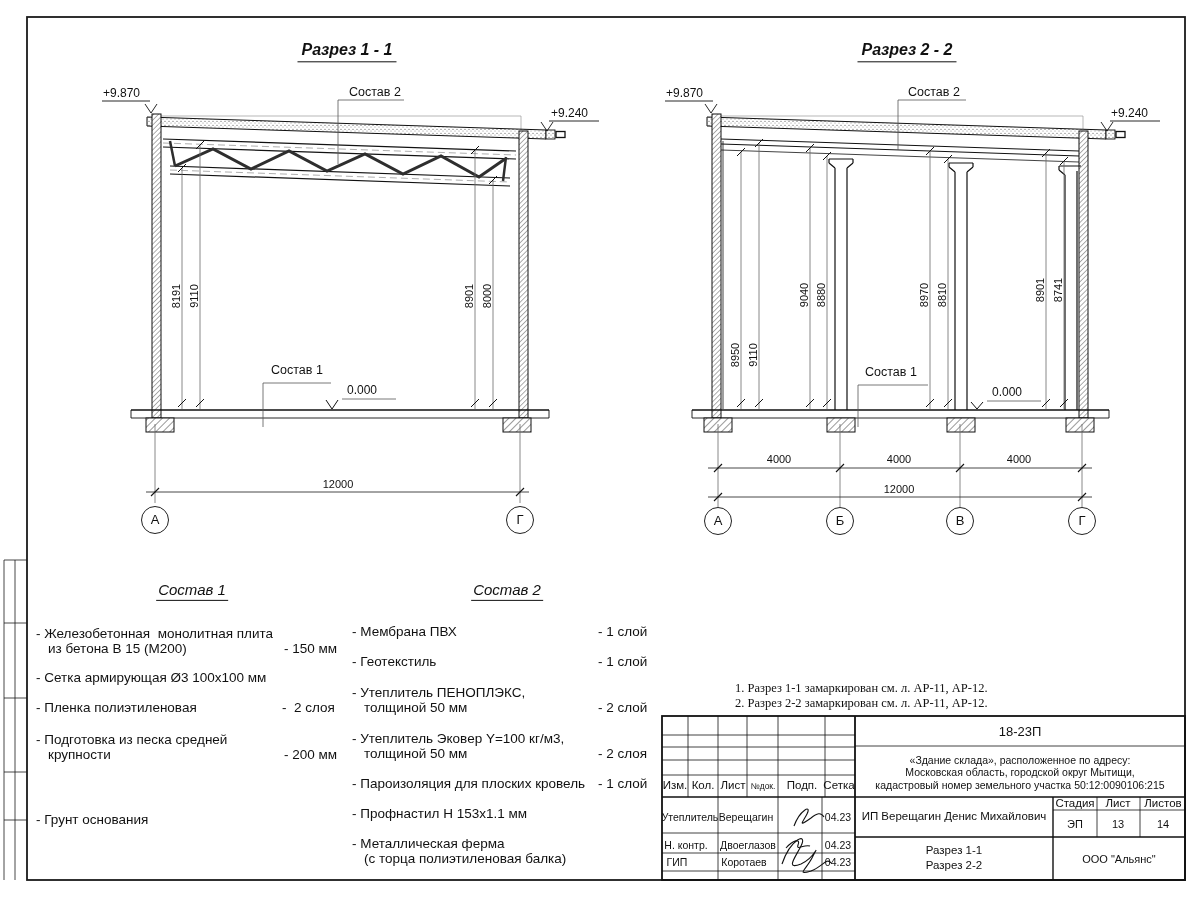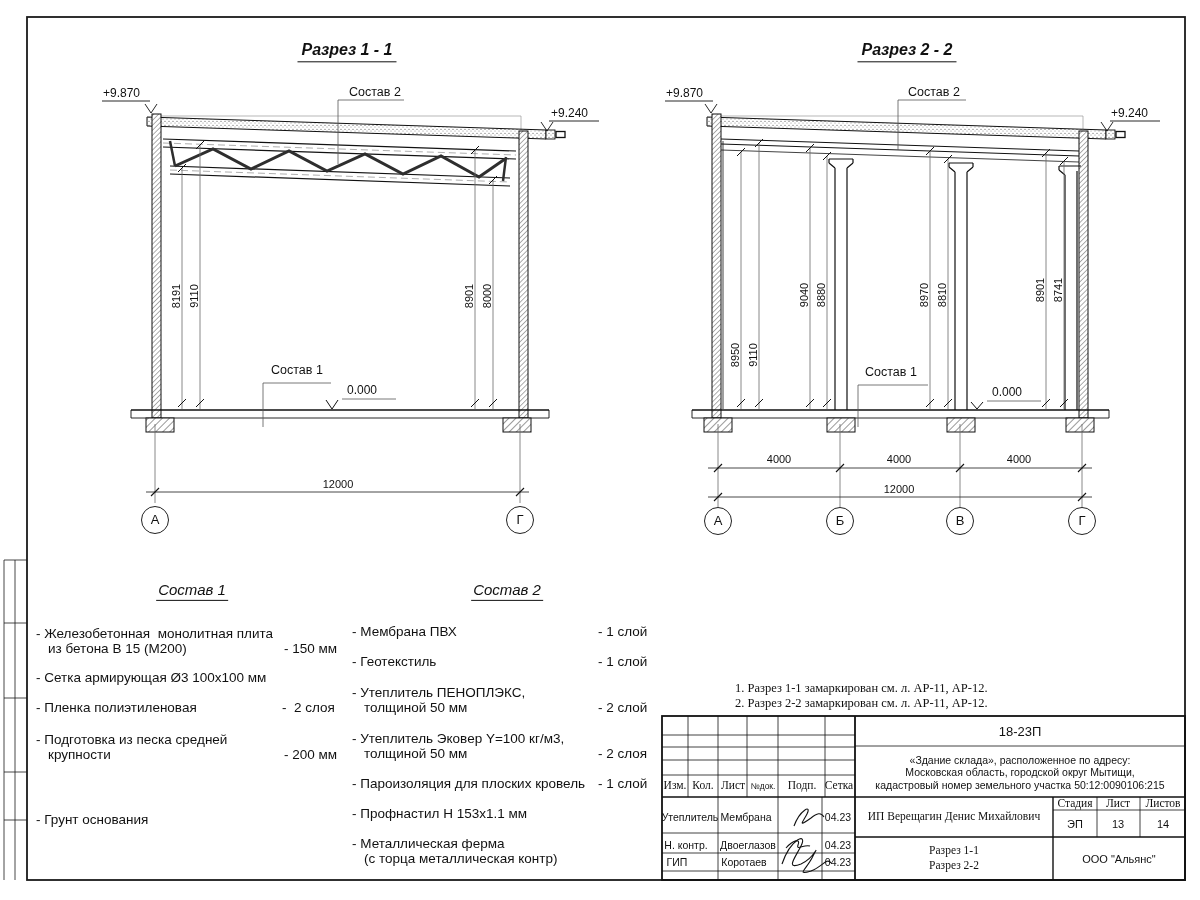--- a/index.html
+++ b/index.html
@@ -10,21 +10,21 @@
   .c{transform:translate(-50%,-50%);}
   .vdim{transform:translate(-50%,-50%) rotate(-90deg);font-size:11px;}
   .dim{font-size:11px;}
   .lbl{font-size:12.5px;}
   .elev{font-size:12px;}
   .axis{font-size:13px;}
   .stitle{font-size:16px;font-style:italic;font-weight:bold;border-bottom:1.3px solid #111;padding:0 4px 2px 4px;}
   .ctitle{font-size:15px;font-style:italic;border-bottom:1px solid #111;padding:0 2px 2px 2px;}
   .li{font-size:13.5px;}
   .note{font-size:12.5px;font-family:Liberation Serif, serif;}
-  .tb{font-size:11.5px;font-family:Liberation Serif, serif;}
+  .tb{font-size:11.5px;}
   .tbs{font-size:10.5px;}
   .tbxs{font-size:8.5px;}
   .tbm{font-size:13px;}
   .tbv{font-size:11px;}
 </style>
 </head>
 <body>
 
 <div id="sheet">
 
@@ -337,37 +337,37 @@
 <span class="t li" style="left:352px;top:685px">- Утеплитель ПЕНОПЛЭКС,</span>
 <span class="t li" style="left:364px;top:700px">толщиной 50 мм</span>
 <span class="t li" style="left:598px;top:700px">- 2 слой</span>
 <span class="t li" style="left:352px;top:731px">- Утеплитель Эковер Y=100 кг/м3,</span>
 <span class="t li" style="left:364px;top:746px">толщиной 50 мм</span>
 <span class="t li" style="left:598px;top:746px">- 2 слоя</span>
 <span class="t li" style="left:352px;top:776px">- Пароизоляция для плоских кровель</span>
 <span class="t li" style="left:598px;top:776px">- 1 слой</span>
 <span class="t li" style="left:352px;top:806px">- Профнастил Н 153х1.1 мм</span>
 <span class="t li" style="left:352px;top:836px">- Металлическая ферма</span>
-<span class="t li" style="left:364px;top:851px">(с торца металлическая контр)</span>
+<span class="t li" style="left:364px;top:851px">(с торца полиэтиленовая балка)</span>
 
 <span class="t note" style="left:735px;top:681px">1. Разрез 1-1 замаркирован см. л. АР-11, АР-12.</span>
 <span class="t note" style="left:735px;top:696px">2. Разрез 2-2 замаркирован см. л. АР-11, АР-12.</span>
 
 <span class="t c tbm" style="left:1020px;top:732px">18-23П</span>
 <span class="t c tbs" style="left:1020px;top:760px">«Здание склада», расположенное по адресу:</span>
 <span class="t c tbs" style="left:1020px;top:772px">Московская область, городской округ Мытищи,</span>
 <span class="t c tbs" style="left:1020px;top:785px">кадастровый номер земельного участка 50:12:0090106:215</span>
 <span class="t c tb" style="left:675px;top:786px">Изм.</span>
 <span class="t c tb" style="left:703px;top:786px">Кол.</span>
 <span class="t c tb" style="left:733px;top:786px">Лист</span>
 <span class="t c tbxs" style="left:763px;top:787px">№док.</span>
 <span class="t c tb" style="left:802px;top:786px">Подп.</span>
 <span class="t c tb" style="left:839px;top:786px">Сетка</span>
 <span class="t c tbs" style="left:690px;top:817px">Утеплитель</span>
-<span class="t c tbs" style="left:746px;top:817px">Мембрана</span>
+<span class="t c tbs" style="left:746px;top:817px">Верещагин</span>
 <span class="t c tbs" style="left:838px;top:817px">04.23</span>
 <span class="t c tbs" style="left:686px;top:845px">Н. контр.</span>
 <span class="t c tbs" style="left:748px;top:845px">Двоеглазов</span>
 <span class="t c tbs" style="left:838px;top:845px">04.23</span>
 <span class="t c tbs" style="left:677px;top:862px">ГИП</span>
 <span class="t c tbs" style="left:744px;top:862px">Коротаев</span>
 <span class="t c tbs" style="left:838px;top:862px">04.23</span>
 <span class="t c tb" style="left:954px;top:817px">ИП Верещагин Денис Михайлович</span>
 <span class="t c tb" style="left:1075px;top:804px">Стадия</span>
 <span class="t c tb" style="left:1118px;top:804px">Лист</span>

